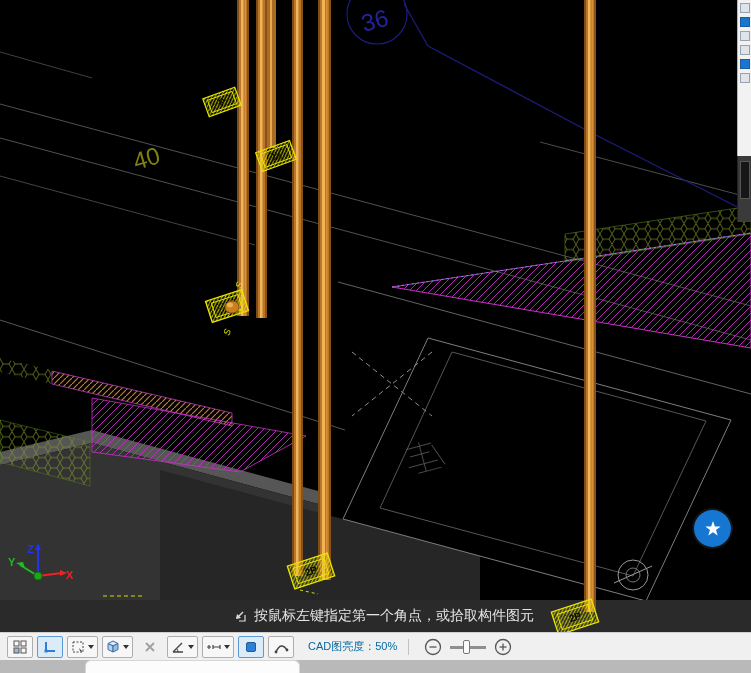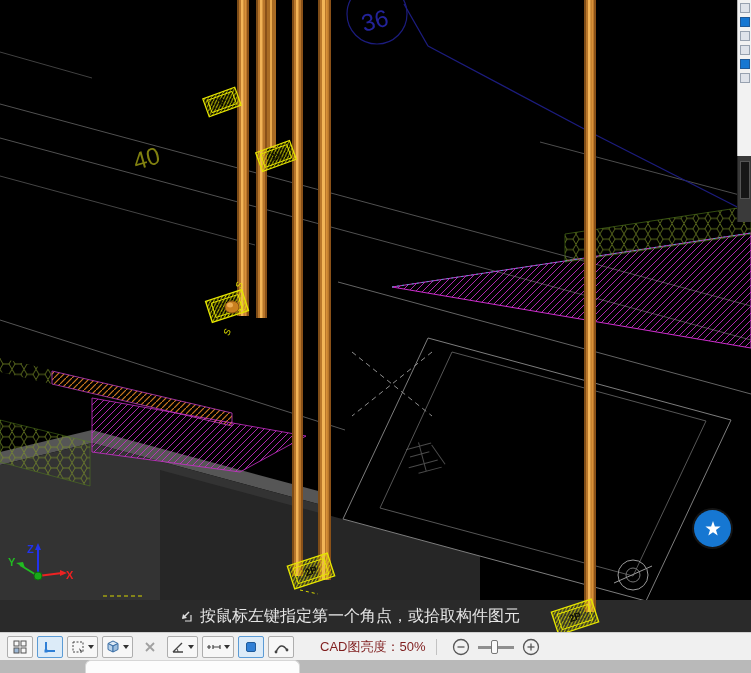--- a/index.html
+++ b/index.html
@@ -3,21 +3,21 @@
 <meta charset="utf-8">
 <style>
   html,body{margin:0;padding:0;background:#000;}
   .stage{position:relative;width:751px;height:673px;overflow:hidden;background:#000;
          font-family:"Liberation Sans",sans-serif;}
   .stage svg.scene{position:absolute;top:0;left:0;}
 
   
   .status-msg{position:absolute;top:600px;left:0;width:697px;height:32px;
     display:flex;align-items:center;justify-content:center;gap:7px;
-    color:#e6e6e6;font-size:16px;pointer-events:none;z-index:4;}
+    color:#e6e6e6;font-size:14px;pointer-events:none;z-index:4;padding-left:34px;}
 
   
   .side-panel{position:absolute;top:0;right:0;width:14px;z-index:5;}
   .sp-white{background:#f2f2f2;border-left:1px solid #b5b5b5;height:156px;
     box-sizing:border-box;display:flex;flex-direction:column;gap:4px;padding:3px 0;}
   .sp-btn{width:10px;height:10px;margin:0 auto;background:#dfe3ea;border:1px solid #98a2b0;box-sizing:border-box;}
   .sp-btn.blue{background:var(--accent-blue,#1677d2);border-color:#1f5a99;}
   .sp-dark{height:66px;background:#3a3a3a;border-left:1px solid #222;display:flex;justify-content:center;padding-top:5px;box-sizing:border-box;}
   .sp-thumb{width:8px;height:36px;background:#161616;border:1px solid #555;}
 
@@ -29,21 +29,21 @@
   
   .toolbar{position:absolute;top:632px;left:0;width:751px;height:28px;background:var(--toolbar-bg,#f0f0f0);
     border-top:1px solid #cfcfcf;display:flex;align-items:center;gap:4px;padding:0 0 0 7px;
     box-sizing:border-box;z-index:6;}
   .tbtn{height:22px;min-width:26px;display:inline-flex;align-items:center;justify-content:center;
     background:#f7f7f7;border:1px solid #aeaeae;border-radius:2px;padding:0 3px;cursor:pointer;box-sizing:border-box;}
   .tbtn.active{background:#dcebf8;border-color:#5b9bd5;}
   .tbtn.plain{border-color:transparent;background:transparent;}
   .caret{width:0;height:0;border-left:3.5px solid transparent;border-right:3.5px solid transparent;
     border-top:4px solid #333;margin-left:3px;}
-  .tb-label{margin-left:22px;font-size:13px;color:#7f1d1d;white-space:nowrap;}
+  .tb-label{margin-left:10px;font-size:11px;color:#0369a1;white-space:nowrap;}
   .tb-sep{width:1px;height:16px;background:#c2c2c2;margin:0 7px;}
   .slider{position:relative;width:36px;height:16px;display:inline-block;cursor:pointer;}
   .slider .track{position:absolute;top:7px;left:0;width:36px;height:3px;background:#8f8f8f;}
   .slider .handle{position:absolute;top:1px;left:13px;width:7px;height:14px;background:#fafafa;border:1px solid #777;border-radius:2px;box-sizing:border-box;}
 
   
   .bottomstrip{position:absolute;top:660px;left:0;width:751px;height:13px;background:#b9b9b9;z-index:6;}
   .bs-window{position:absolute;left:85px;top:0;width:215px;height:13px;background:#fcfcfc;
     border:1px solid #d6d6d6;border-bottom:none;border-radius:6px 6px 0 0;box-sizing:border-box;}
 </style>

